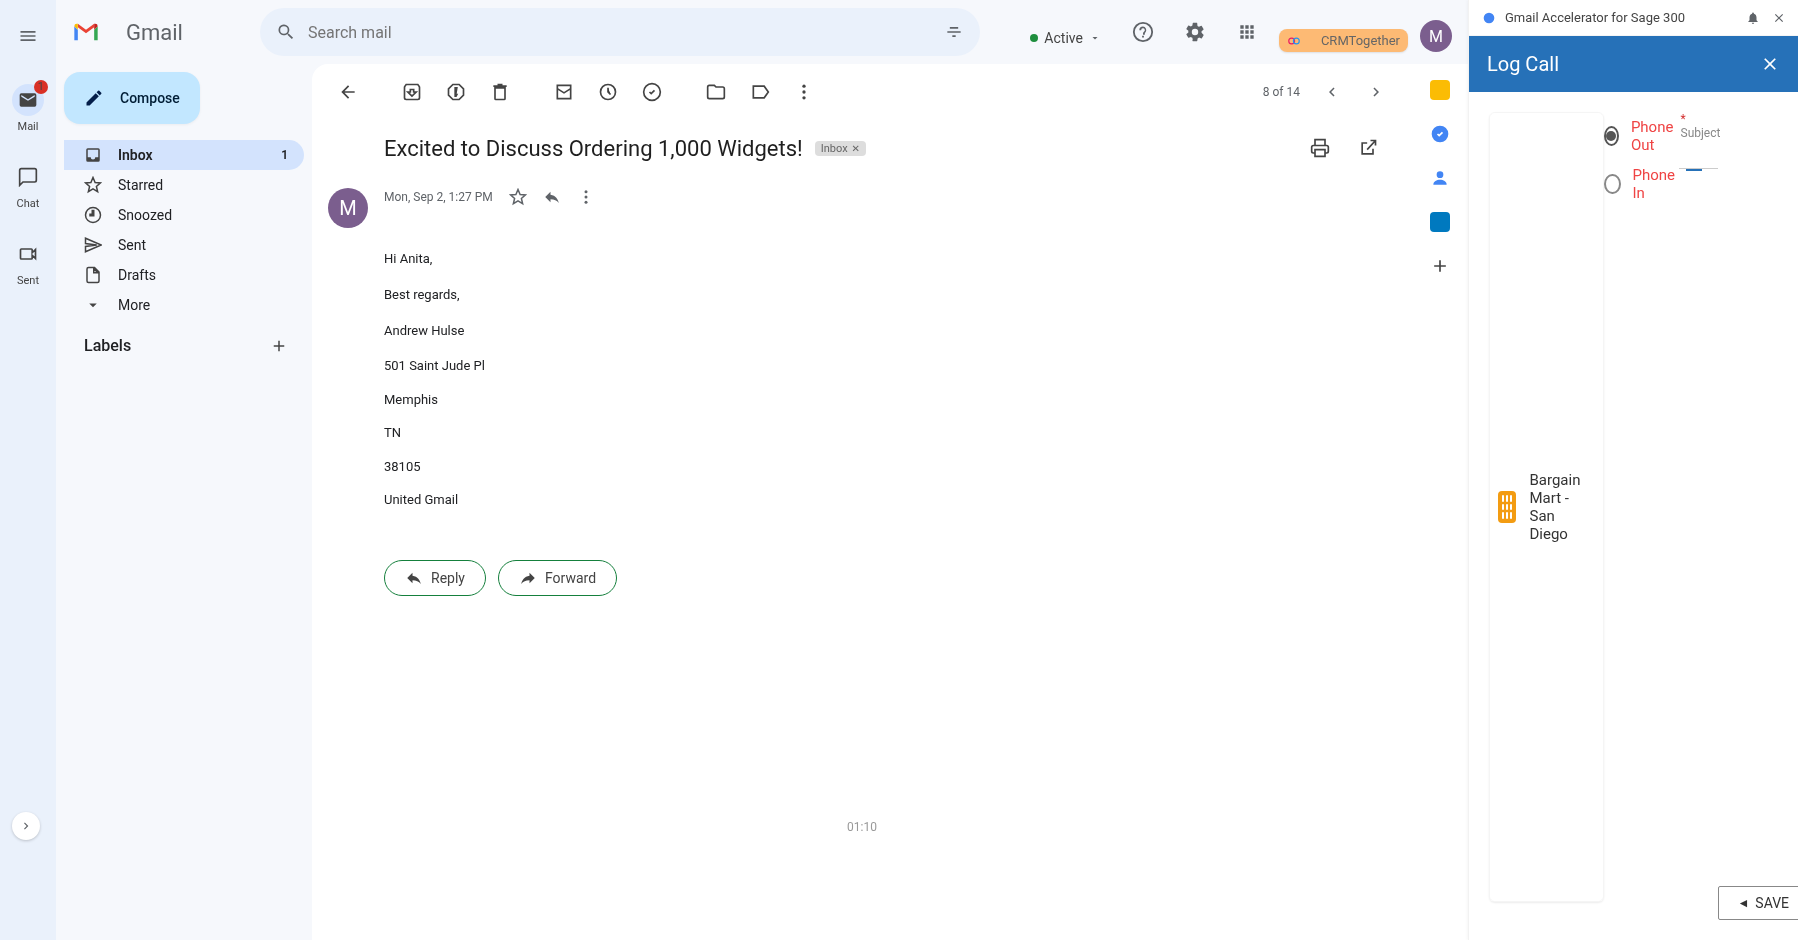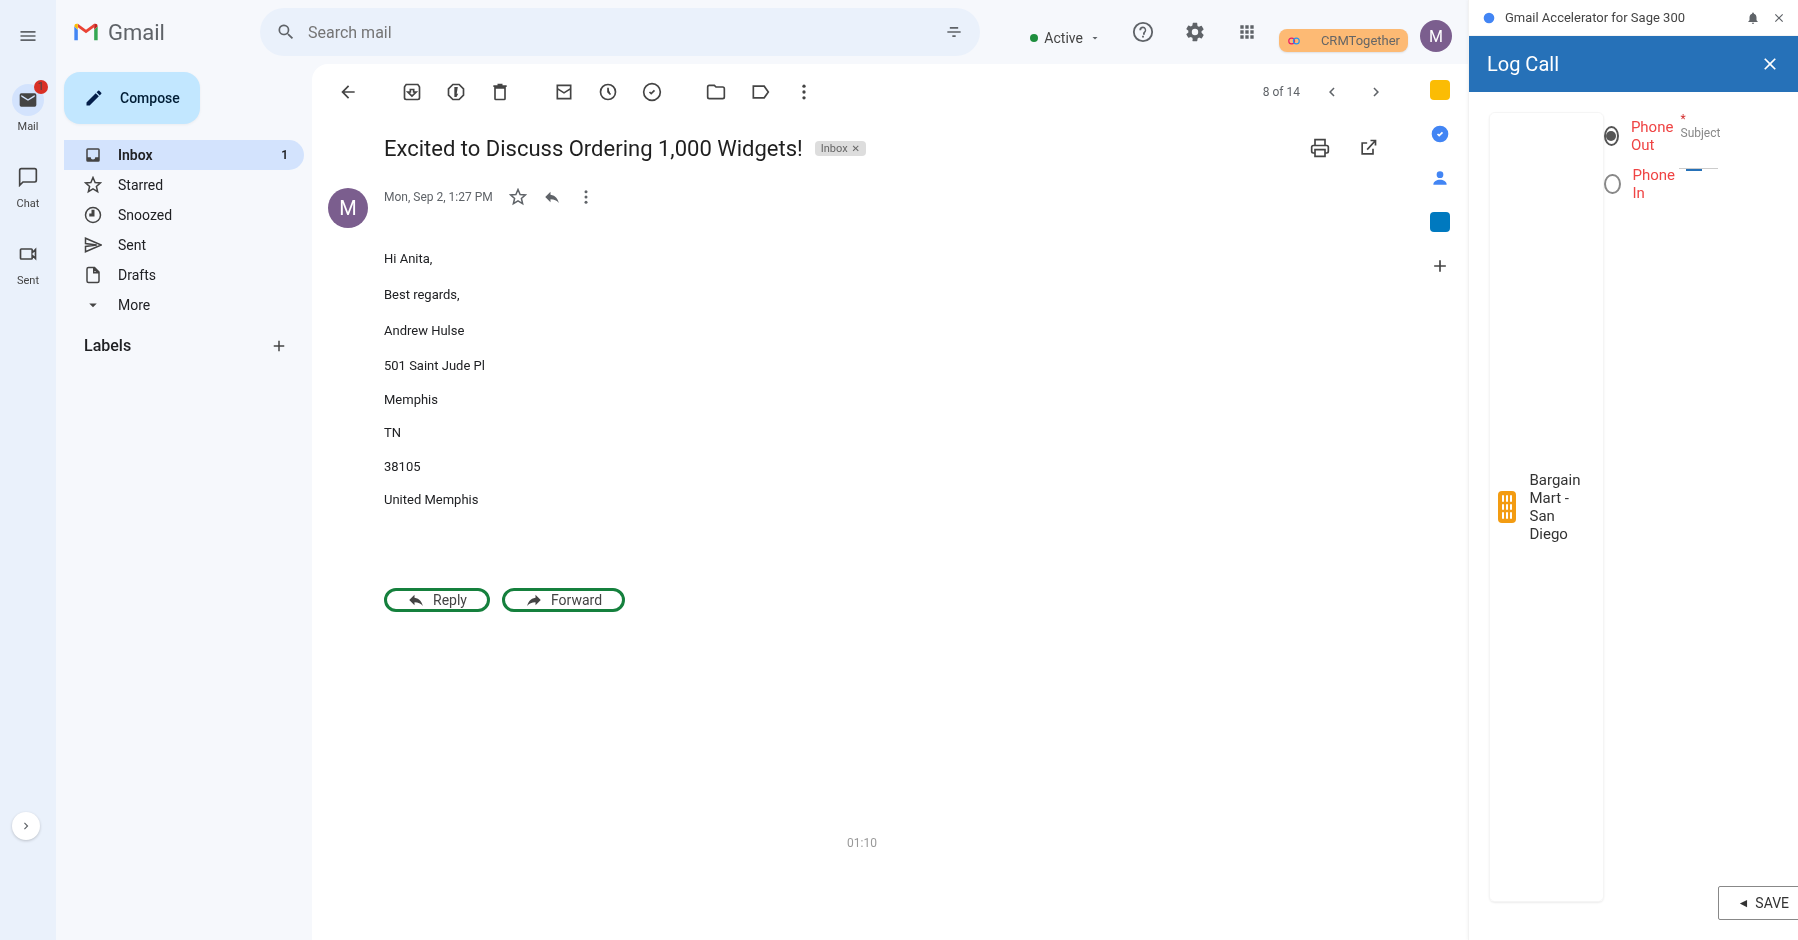--- a/index.html
+++ b/index.html
@@ -15,21 +15,21 @@
 .rail-item.selected .rail-icon { background: #d3e3fd; }
 .rail-item span { font-size: 11px; color: #444; }
 .rail-badge { position: absolute; top: -4px; right: -4px; background: #d93025; color: white; font-size: 9px; border-radius: 8px; padding: 0 4px; min-width: 14px; height: 14px; line-height: 14px; text-align: center; }
 .rail-expand { position: absolute; bottom: 100px; left: 12px; width: 28px; height: 28px; background: white; border-radius: 50%; box-shadow: 0 1px 3px rgba(0,0,0,0.2); display: flex; align-items: center; justify-content: center; }
 
 
 .main-col { flex: 1; display: flex; flex-direction: column; }
 
 
 .header { height: 64px; display: flex; align-items: center; padding: 0 16px; gap: 8px; }
-.logo-area { display: flex; align-items: center; gap: 8px; width: 180px; }
+.logo-area { display: flex; align-items: center; gap: 26px; width: 180px; }
 .logo-text { font-size: 22px; color: #5f6368; }
 .search-bar { flex: 1; max-width: 720px; height: 48px; background: #eaf1fb; border-radius: 24px; display: flex; align-items: center; padding: 0 16px; gap: 12px; }
 .search-bar input { border: none; background: transparent; outline: none; font-size: 16px; flex: 1; color: #5f6368; }
 .search-options { margin-left: auto; }
 .header-right { display: flex; align-items: flex-end; gap: 12px; margin-left: auto; }
 .status-chip { display: flex; align-items: center; gap: 6px; padding: 6px 10px; border-radius: 8px; font-size: 14px; color: #444; cursor: pointer; }
 .status-dot { width: 8px; height: 8px; border-radius: 50%; background: #1e8e3e; }
 .icon-btn { width: 40px; height: 40px; border-radius: 50%; display: flex; align-items: center; justify-content: center; cursor: pointer; color: #5f6368; }
 .crm-chip { background: #fdba74; border-radius: 8px; padding: 4px 8px; box-shadow: 0 1px 2px rgba(0,0,0,0.1); font-size: 13px; color: #666; display: flex; align-items: center; gap: 20px; }
 .avatar { width: 32px; height: 32px; border-radius: 50%; background: #7b5e8e; color: white; display: flex; align-items: center; justify-content: center; font-size: 16px; }
@@ -66,21 +66,21 @@
 .sender-name { font-size: 14px; font-weight: 600; color: #1f1f1f; }
 .sender-email { font-size: 13px; color: #5f6368; font-weight: 400; }
 .sender-to { font-size: 12px; color: #5f6368; display: flex; align-items: center; gap: 4px; }
 .sender-meta { display: flex; align-items: center; gap: 16px; color: #5f6368; font-size: 12px; }
 
 .email-body { padding: 12px 24px 12px 72px; font-size: 13px; color: #202124; line-height: 1.7; font-family: Arial, sans-serif; }
 .email-body p { margin-bottom: 14px; }
 .sig-line { margin: 0; line-height: 1.5; }
 
 .reply-row { padding: 24px 24px 24px 72px; display: flex; gap: 12px; }
-.action-btn { display: flex; align-items: center; gap: 8px; border: 3px solid #15803d; background: white; border-radius: 20px; padding: 0 20px; font-size: 14px; color: #444; cursor: pointer; margin-top: 28px; }
+.action-btn { display: flex; align-items: center; gap: 8px; border: 1px solid #15803d; background: white; border-radius: 20px; padding: 8px 20px; font-size: 14px; color: #444; cursor: pointer; }
 
 
 .addon-bar { width: 56px; display: flex; flex-direction: column; align-items: center; padding-top: 16px; gap: 24px; }
 .addon-icon { width: 20px; height: 20px; border-radius: 4px; }
 
 
 .ext-panel { width: 330px; background: white; display: flex; flex-direction: column; border-left: 1px solid rgba(0,0,0,0.05); box-shadow: -1px 0 3px rgba(0,0,0,0.04); }
 .ext-header { height: 36px; display: flex; align-items: center; padding: 0 12px; gap: 8px; font-size: 13px; color: #444; border-bottom: 1px solid rgba(0,0,0,0.04); }
 .ext-header .ext-actions { margin-left: auto; display: flex; gap: 12px; color: #5f6368; }
 .ext-titlebar { background: #2671b8; color: white; padding: 16px 18px; display: flex; align-items: center; justify-content: space-between; font-size: 20px; font-weight: 400; }
@@ -379,21 +379,21 @@
           </div>
 
           <div class="email-body">
             <p>Hi Anita,</p>
             <p>Best regards,</p>
             <p>Andrew Hulse</p>
             <p class="sig-line">501 Saint Jude Pl</p>
             <p class="sig-line">Memphis</p>
             <p class="sig-line">TN</p>
             <p class="sig-line">38105</p>
-            <p class="sig-line">United Memphis</p>
+            <p class="sig-line">United Gmail</p>
           </div>
 
           <div class="reply-row">
             <button class="action-btn">
               <svg width="18" height="18" viewBox="0 0 24 24">
                   <path fill="#444" d="M10 9V5l-7 7 7 7v-4.1c5 0 8.5 1.6 11 5.1-1-5-4-10-11-11z"></path>
                 </svg>
               <span>Reply</span>
             </button>
             <button class="action-btn">

